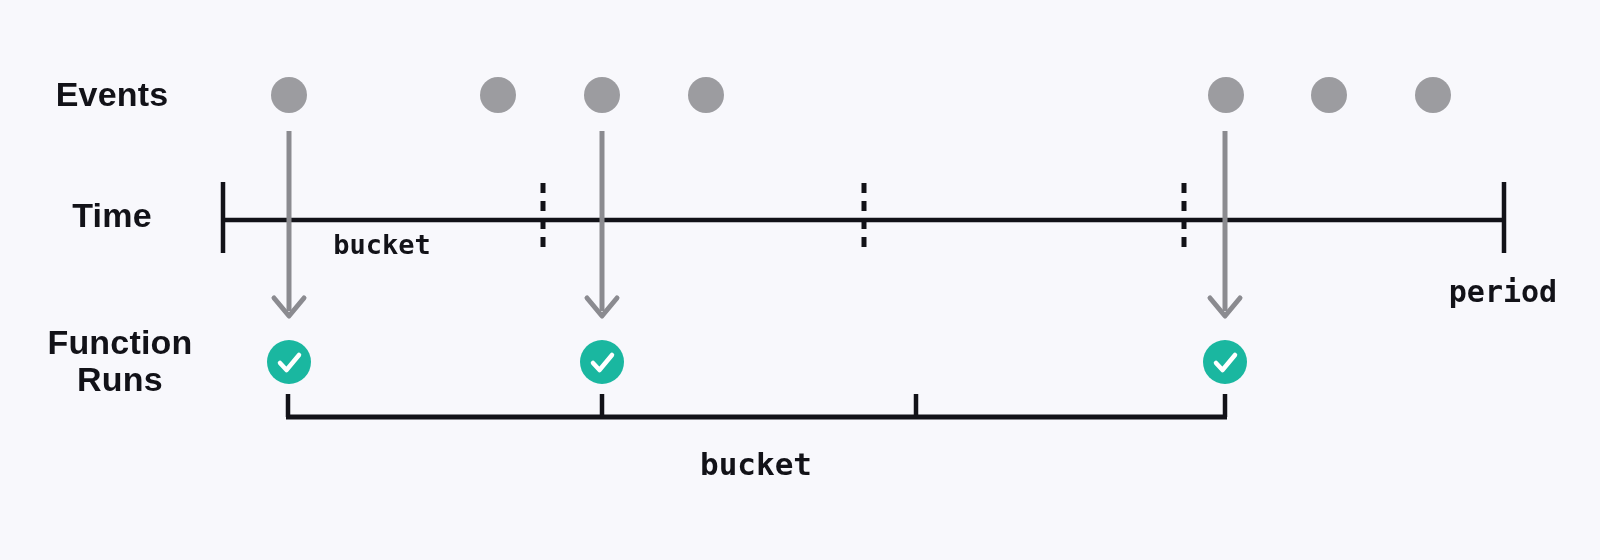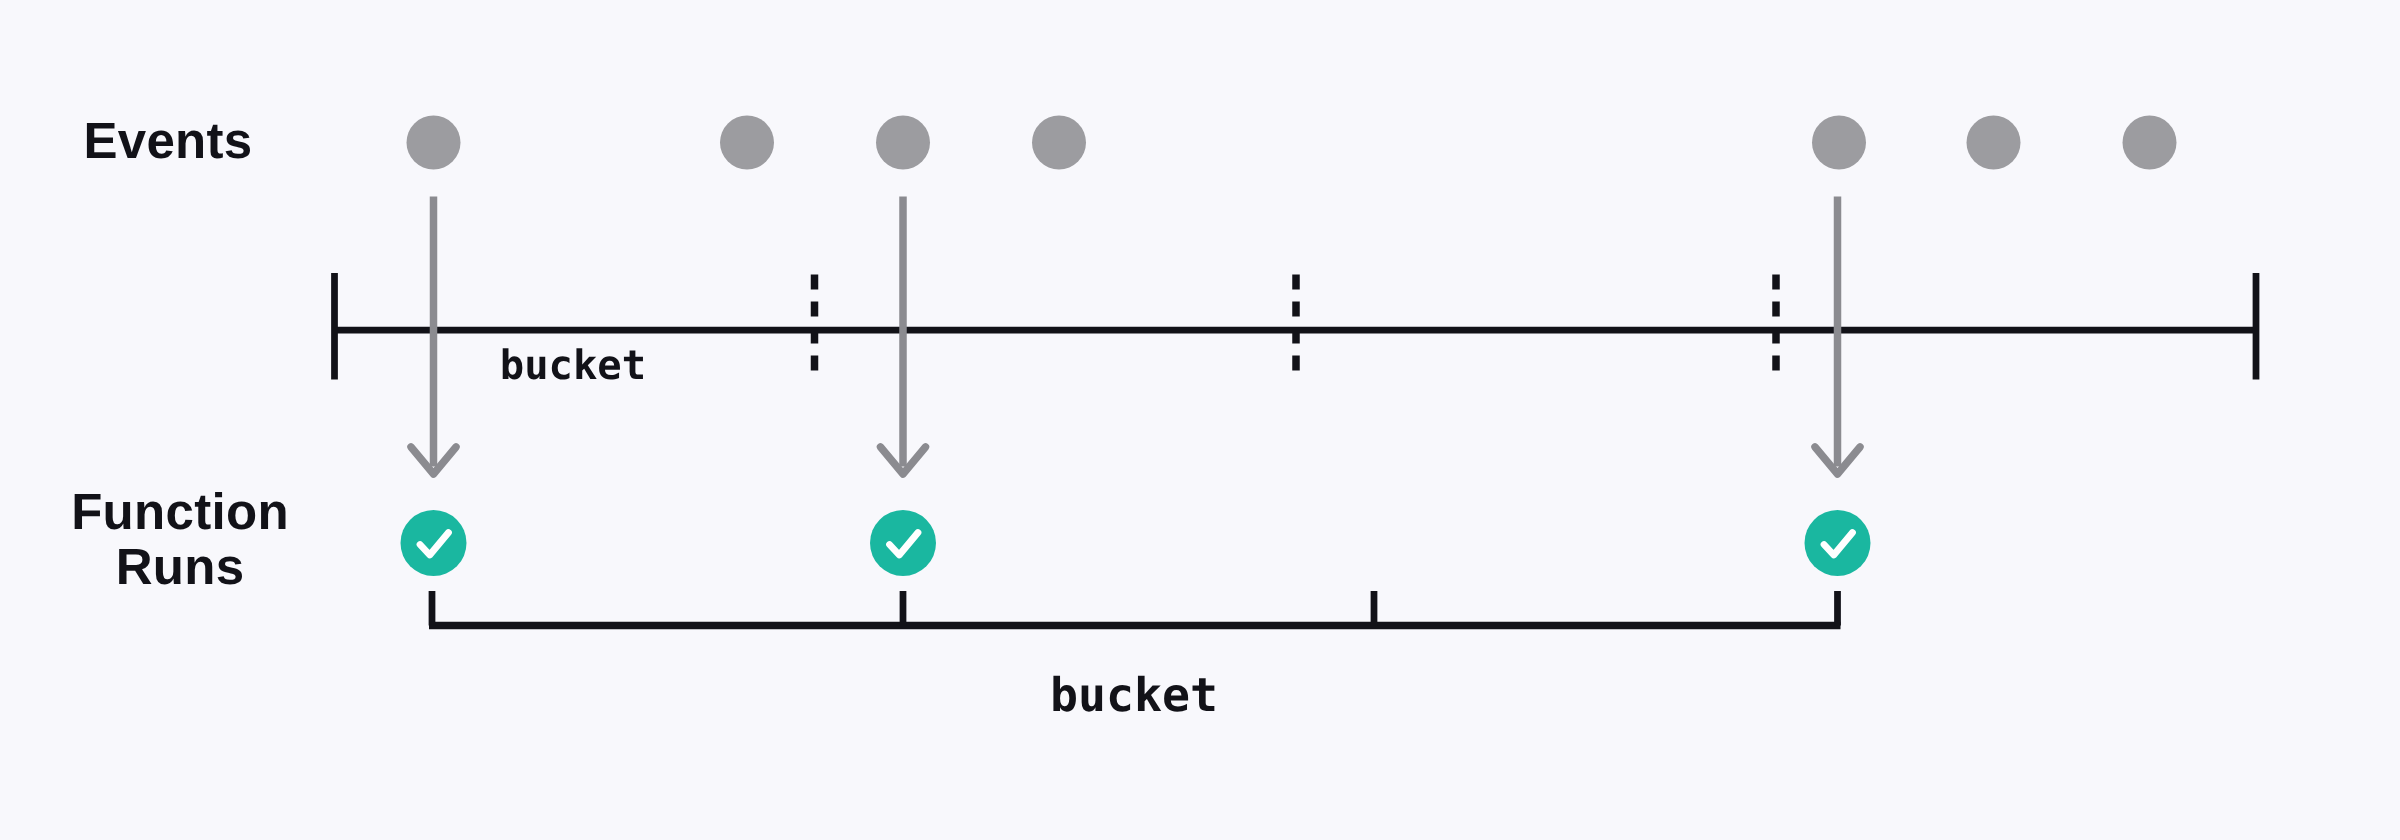--- a/index.html
+++ b/index.html
@@ -83,22 +83,24 @@
       <circle cx="289" cy="362" r="22" fill="#1ab7a0"></circle>
       <path d="M 280 363 L 286.5 370 L 299 355" fill="none" stroke="#ffffff" stroke-width="4.5" stroke-linecap="round" stroke-linejoin="round"></path>
       <circle cx="602" cy="362" r="22" fill="#1ab7a0"></circle>
       <path d="M 593 363 L 599.5 370 L 612 355" fill="none" stroke="#ffffff" stroke-width="4.5" stroke-linecap="round" stroke-linejoin="round"></path>
       <circle cx="1225" cy="362" r="22" fill="#1ab7a0"></circle>
       <path d="M 1216 363 L 1222.5 370 L 1235 355" fill="none" stroke="#ffffff" stroke-width="4.5" stroke-linecap="round" stroke-linejoin="round"></path>
     </svg>
 
   <div class="row-label label-events">Events</div>
 
+  <div class="row-label label-time">Time</div>
 
   <div class="row-label label-runs">Function
 Runs</div>
 
   <div class="mono-label label-bucket">bucket</div>
 
+  <div class="mono-label label-period">period</div>
 
   <div class="mono-label label-limit">bucket</div>
 
 </div>
 
 </body></html>

